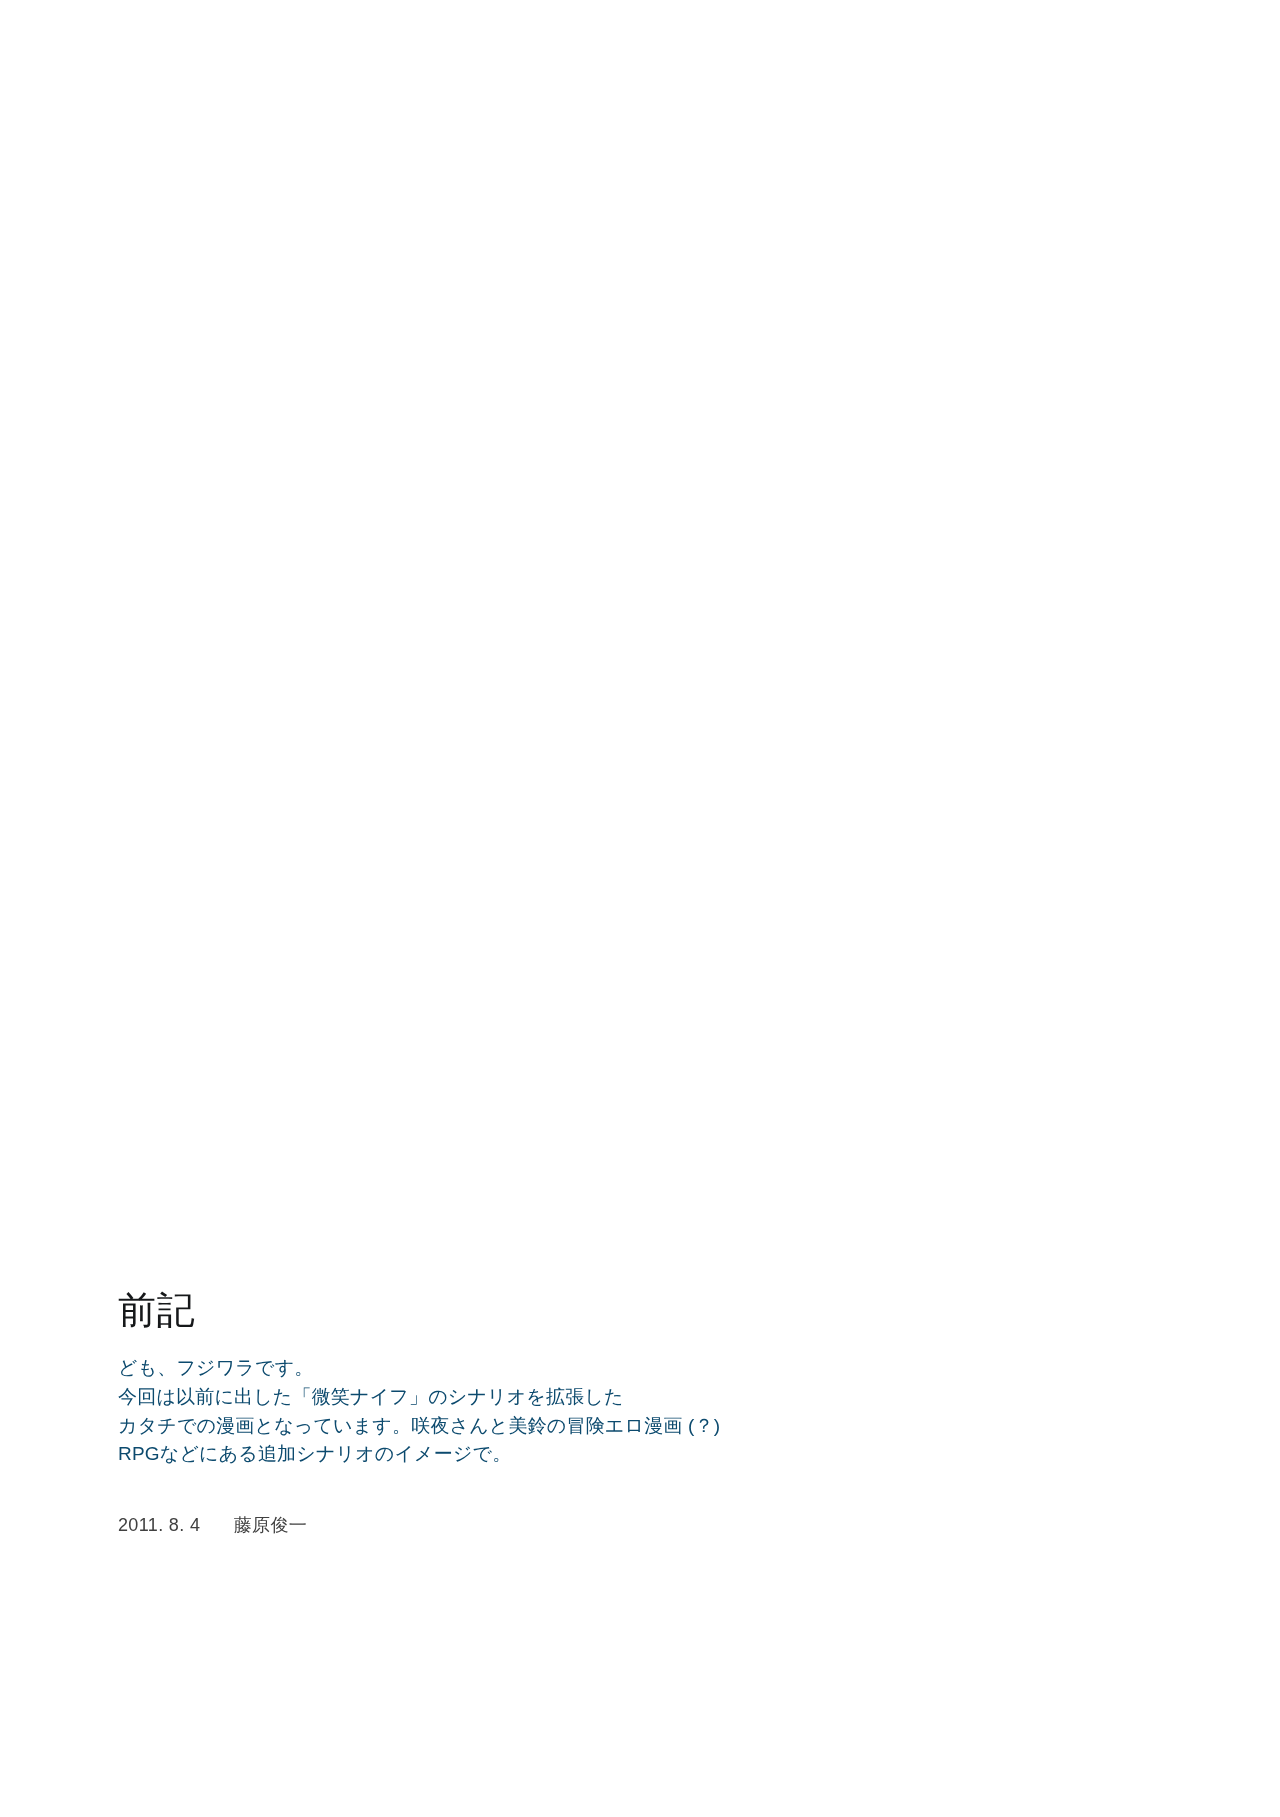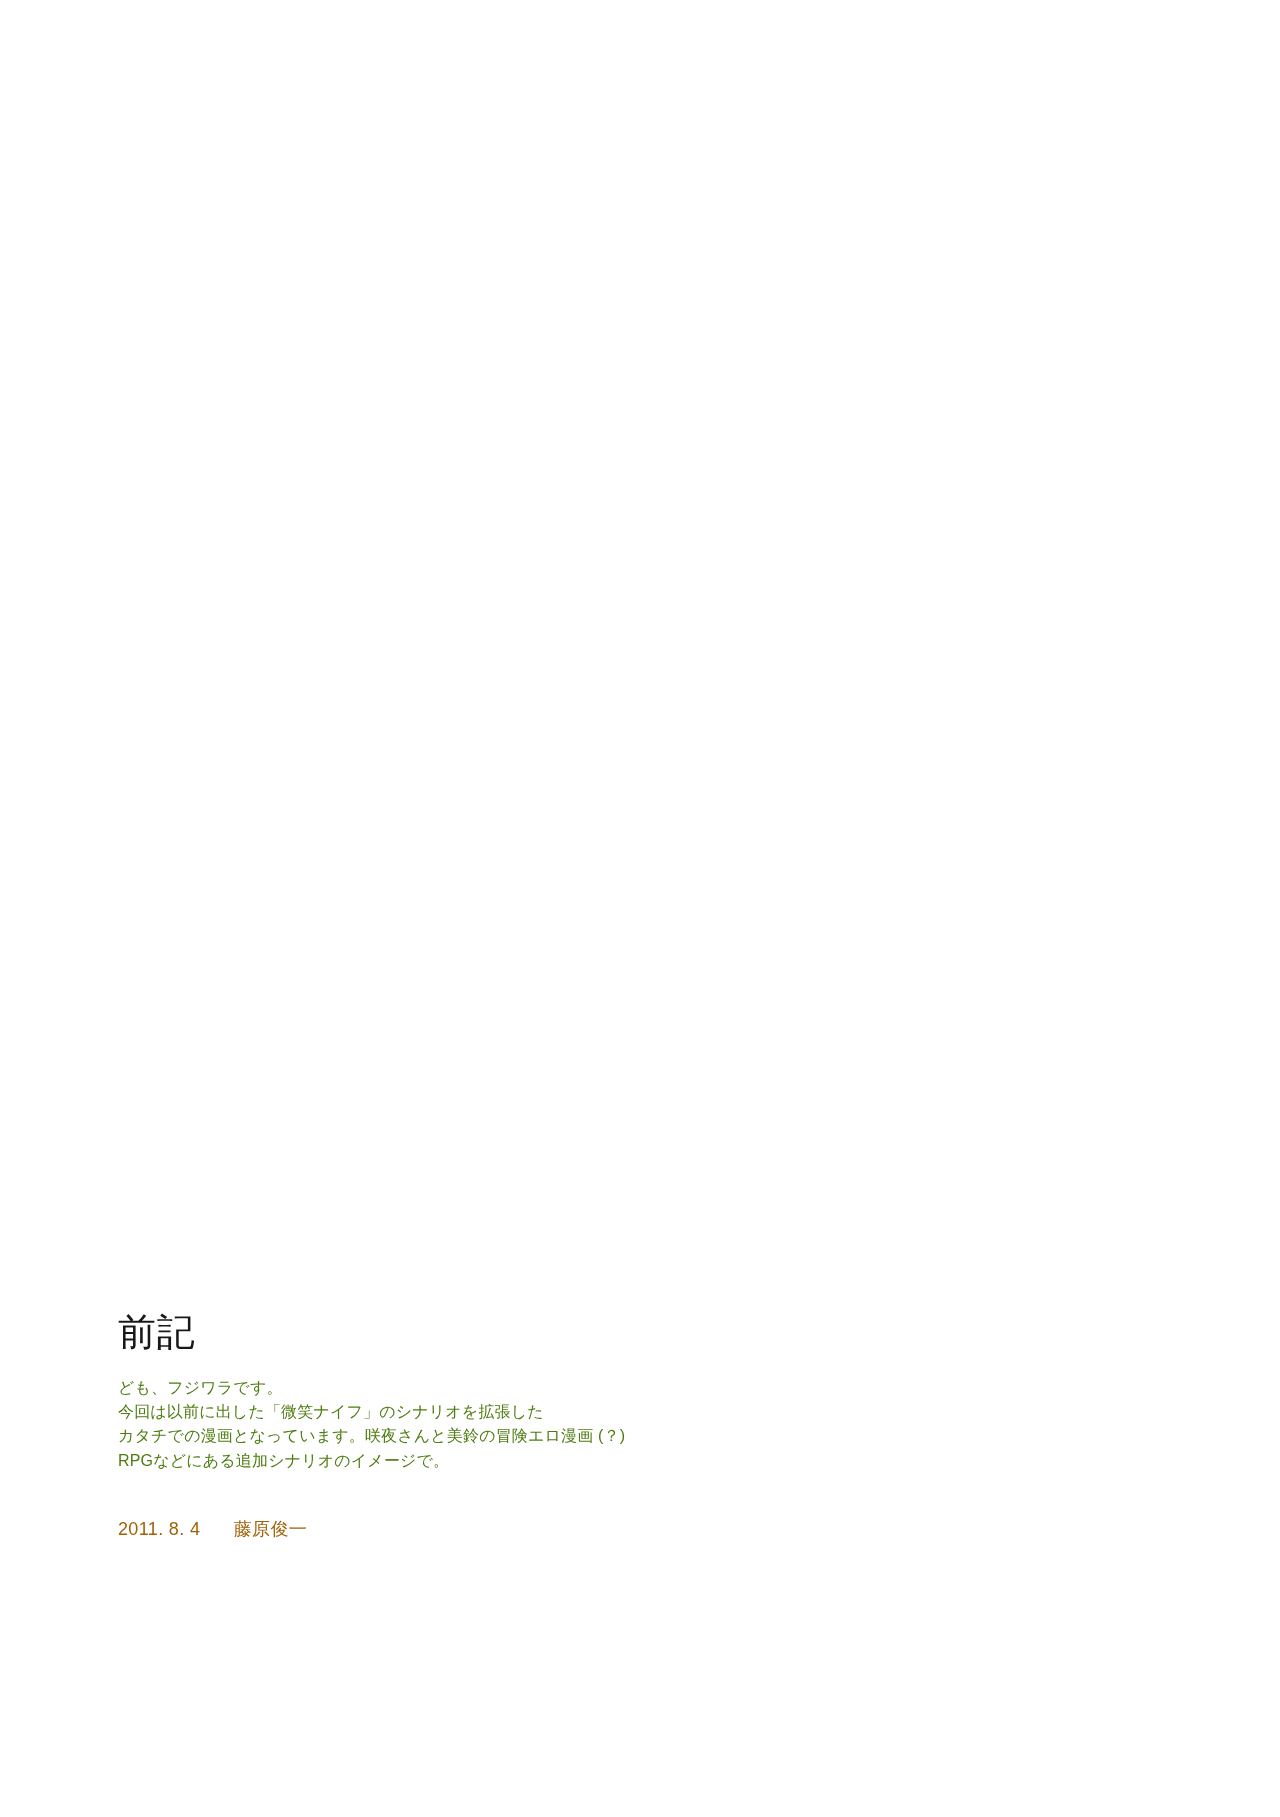--- a/index.html
+++ b/index.html
@@ -14,46 +14,45 @@
     background: #ffffff;
     overflow: hidden;
     font-family: "Liberation Sans", sans-serif;
     color: #1b1b1b;
   }
   .afterword {
     position: absolute;
     left: 118px;
     top: 1290px;
     width: 900px;
-    margin-top: 22px;
   }
   .afterword-title {
     font-size: 38px;
     line-height: 1.1;
     letter-spacing: 0.02em;
     color: #16181a;
     margin: 0 0 22px 0;
     font-weight: 400;
   }
   .para {
-    font-size: 16px;
+    font-size: 19px;
     line-height: 1.52;
-    color: #4d7c0f;
+    color: #0c4a6e;
     letter-spacing: 0.01em;
     margin: 0;
     white-space: pre-line;
   }
   .para + .para {
     margin-top: 26px;
   }
   .signature {
     margin-top: 44px;
     font-size: 18px;
     letter-spacing: 0.02em;
-    color: #a16207;
+    color: #404040;
   }
   .sig-date {
     margin-right: 28px;
   }
 </style>
 </head>
 <body>
 
 <div class="page">
 

